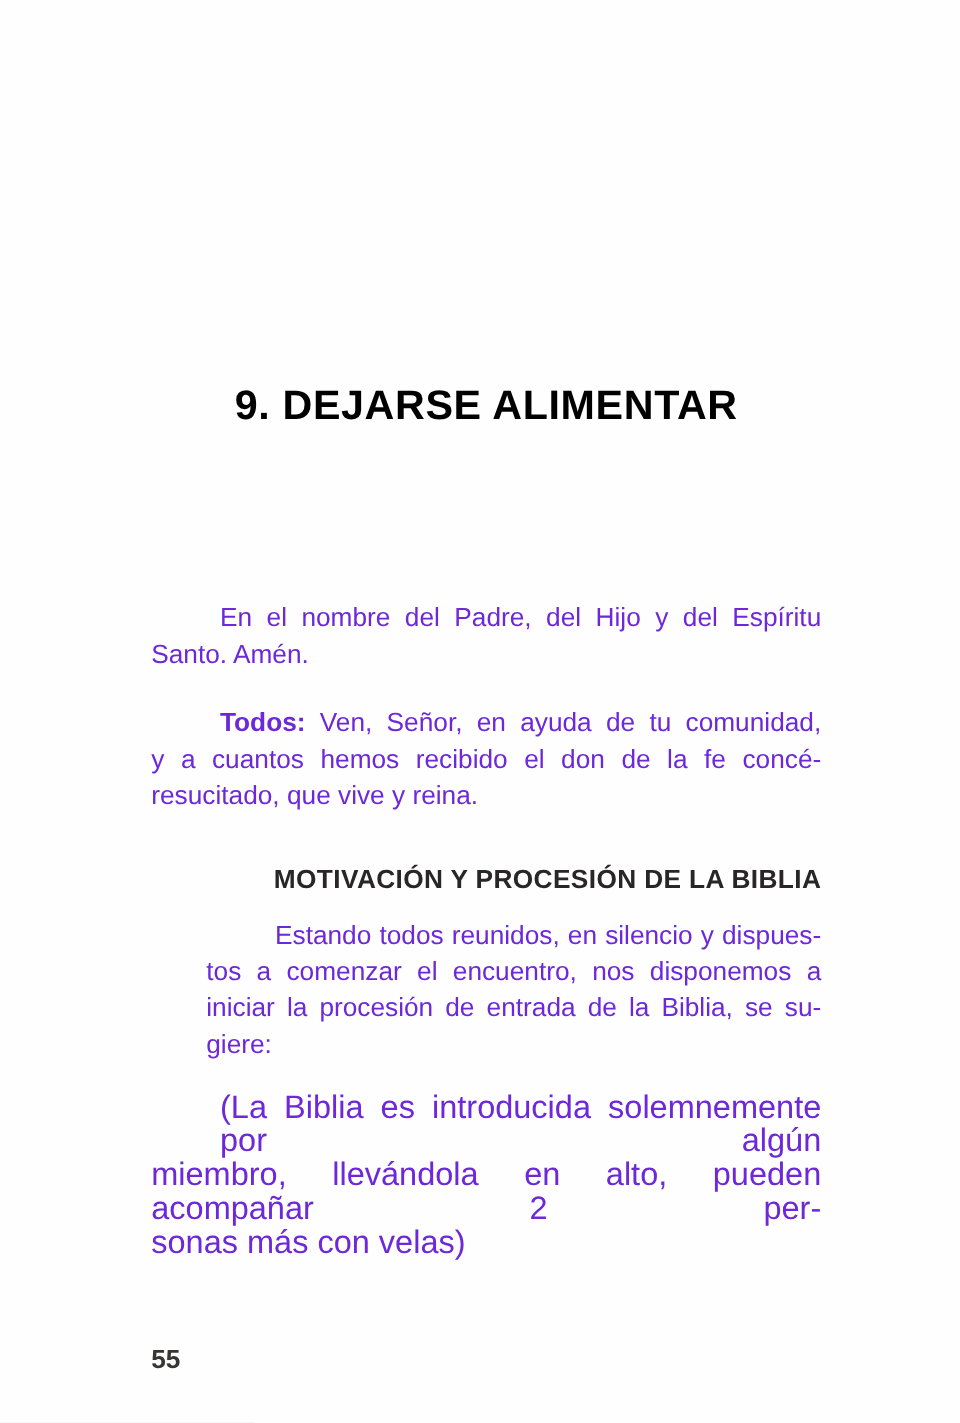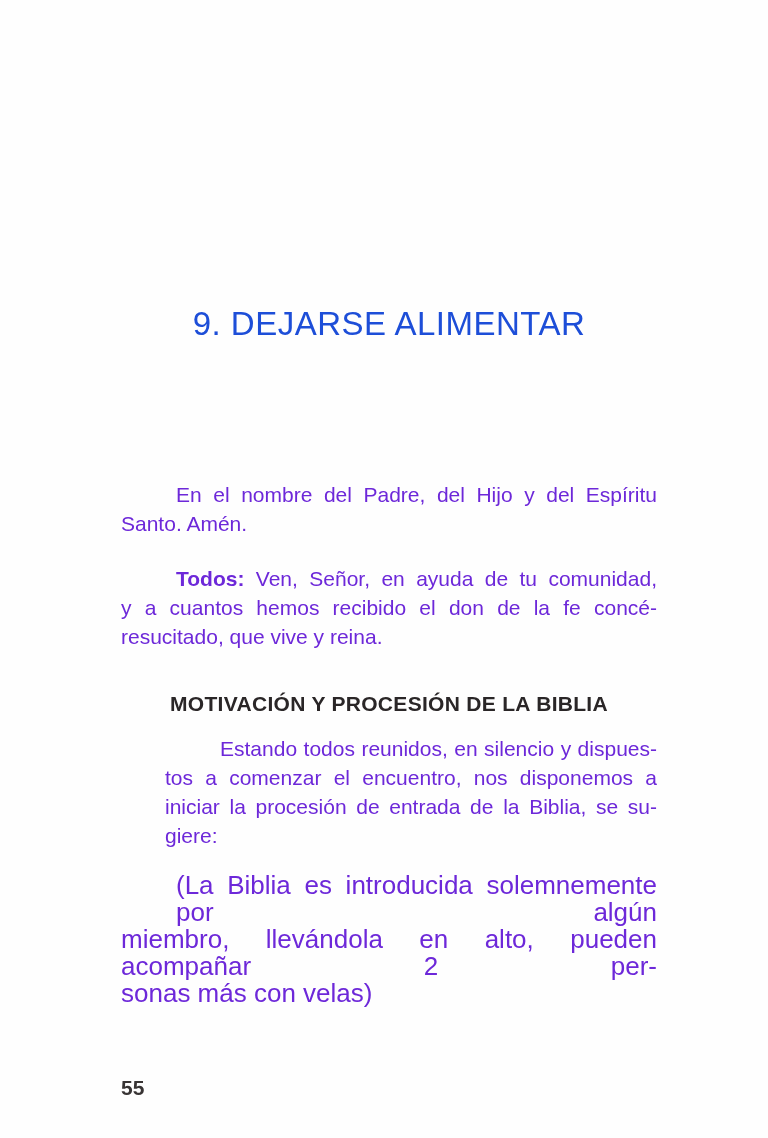--- a/index.html
+++ b/index.html
@@ -16,45 +16,45 @@
   }
   .content {
     margin-left: 121px;
     width: 536px;
   }
   .chapter-title {
     margin: 0;
     padding-top: 303px;
     font-size: 33px;
     line-height: 42px;
-    font-weight: normal;
+    font-weight: bold;
     letter-spacing: 0.5px;
     text-align: center;
-    color: #1d4ed8;
+    color: #000000;
   }
   .para {
     color: #6d28d9;
     font-size: 21px;
     line-height: 29px;
   }
   .para.small {
     font-size: 26px;
     line-height: 27px;
   }
   .p-opening   { margin-top: 135px; }
   .p-todos     { margin-top: 26px;  }
   .p-motivacion{ margin-top: 16px; margin-left: 44px;  }
   .p-rubric    { margin-top: 22px;  }
   .section-heading {
     margin: 38px 0 0 0;
     font-size: 21px;
     line-height: 29px;
     font-weight: bold;
     letter-spacing: 0.3px;
-    text-align: center;
+    text-align: right;
     color: #2a2627;
   }
   .line {
     text-align: justify;
     text-align-last: justify;
   }
   .line.last {
     text-align-last: left;
   }
   .line.indent {

